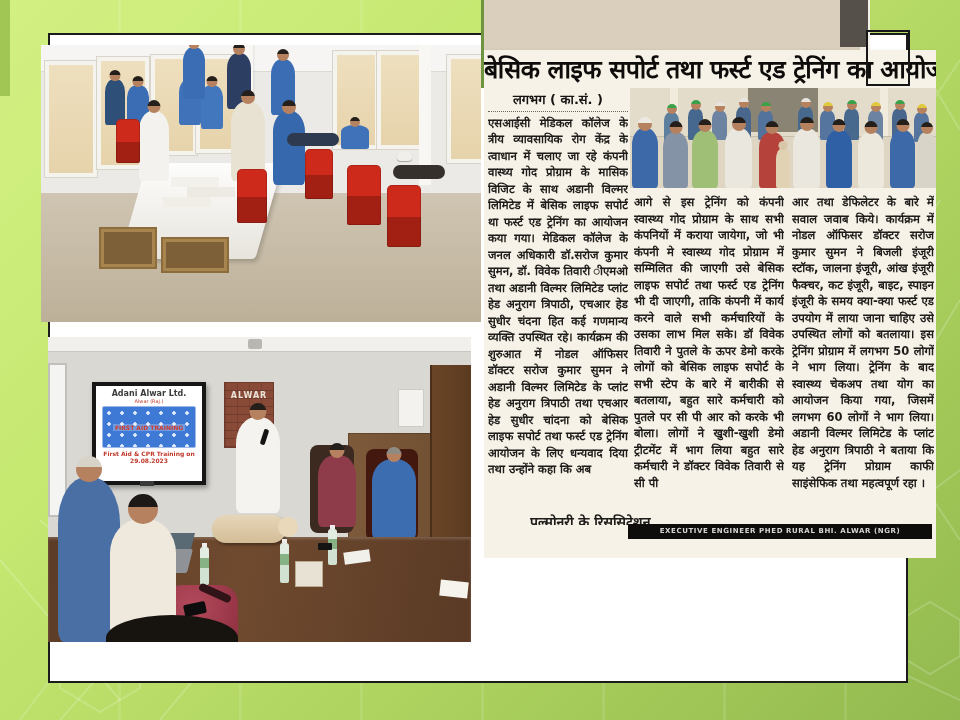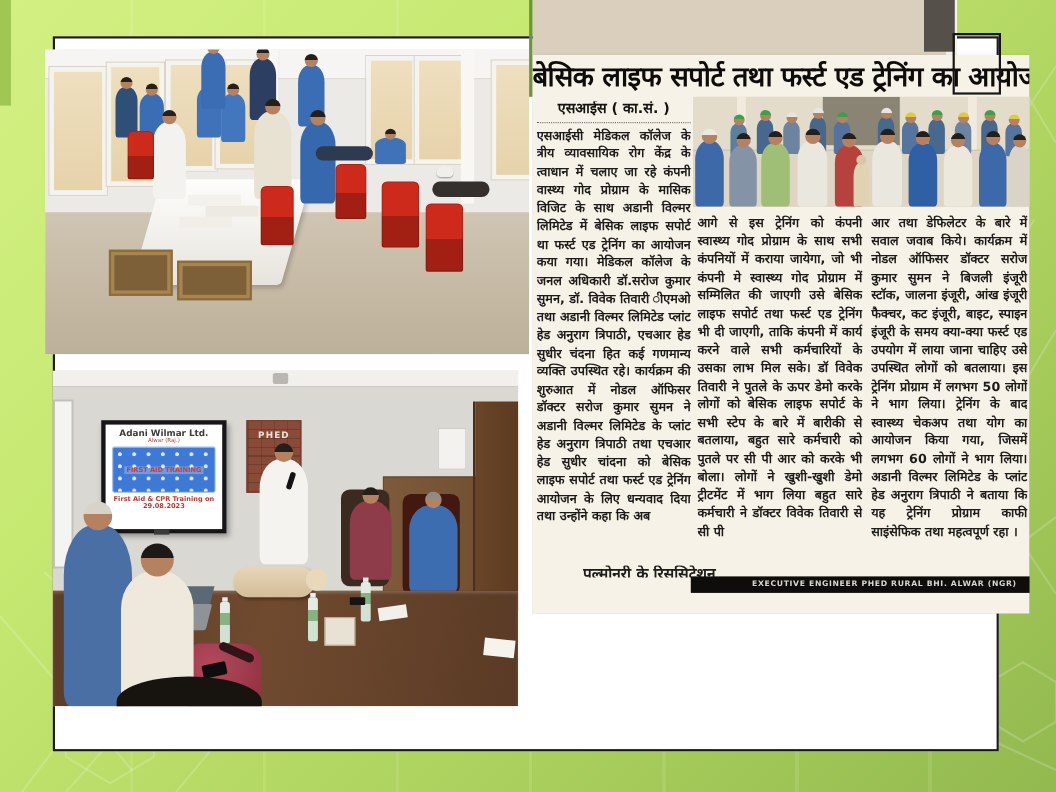--- a/index.html
+++ b/index.html
@@ -26,21 +26,21 @@
   .box{position:absolute;background:#a8854f;border:2px solid #8c6c3c;box-sizing:border-box;}
   .box::before{content:"";position:absolute;inset:3px;background:#7d6037;}
   .bottle{position:absolute;width:9px;border-radius:3px 3px 2px 2px;
     background:linear-gradient(180deg,#e3ece3 0 28%,#86b286 28% 55%,#d2e2d2 55%);}
   .bottle::before{content:"";position:absolute;top:-4px;left:25%;width:50%;height:4px;background:#ececec;}
   .tv{position:absolute;background:#fff;border:4px solid #161616;box-shadow:2px 3px 5px rgba(0,0,0,.35);}
   .newsbody{font-weight:600;color:#1d1c1a;text-align:justify;font-size:11.5px;line-height:16.5px;
     overflow:hidden;position:absolute;}
   .npp{position:absolute;overflow:hidden;background:#ded5c2;}
   .capbar{position:absolute;background:#0e0d0c;color:#d8d6d2;font-size:7px;letter-spacing:.6px;
-    white-space:nowrap;overflow:hidden;text-align:center;line-height:15px;font-weight:700;padding-left:24px;}
+    white-space:nowrap;overflow:hidden;text-align:center;line-height:15px;font-weight:700;}
   .hl{position:absolute;font-weight:700;color:#0d0c0b;white-space:nowrap;overflow:hidden;
     text-align:center;font-size:25px;letter-spacing:-0.5px;}
   .dateline{font-weight:700;font-size:13px;text-align:center;color:#141312;
     border-bottom:1px dotted #6a665e;padding-bottom:2px;margin-bottom:3px;}
 </style>
 </head>
 <body>
 
 <div class="slide">
 
@@ -111,36 +111,36 @@
     <div class="abs" style="left:200px;top:2px;width:14px;height:10px;background:#b9b7b2;border-radius:2px;"></div>
     <div class="abs" style="left:0;top:26px;width:15px;height:150px;background:#f4f4f2;border:2px solid #c2c0ba;"></div>
 
     <div class="abs" style="left:300px;top:96px;width:123px;height:140px;
       background:linear-gradient(90deg,#7d5a3a,#6d4c30);box-shadow:inset 0 0 0 1px rgba(0,0,0,.2);"></div>
     <div class="abs" style="left:382px;top:28px;width:41px;height:190px;
       background:linear-gradient(90deg,#6b4527,#5a3a20);border-left:2px solid #4a2f19;"></div>
     <div class="abs" style="left:350px;top:52px;width:24px;height:36px;background:#f3f2ef;border:1px solid #cfccc5;"></div>
 
     <div class="tv" style="left:44px;top:45px;width:106px;height:95px;">
-      <div style="text-align:center;font-weight:700;font-size:8px;color:#3c3c3c;margin-top:3px;">Adani Wilmar Ltd.</div>
+      <div style="text-align:center;font-weight:700;font-size:8px;color:#3c3c3c;margin-top:3px;">Adani Alwar Ltd.</div>
       <div style="text-align:center;font-size:5px;color:#c0392b;">Alwar (Raj.)</div>
       <div style="margin:2px 6px;height:40px;border:1px solid #9db8e8;border-radius:2px;
         background:#3f79d6;background-image:radial-gradient(circle at 6px 6px,rgba(255,255,255,.85) 1.5px,transparent 2px);background-size:13px 11px;
         display:flex;align-items:center;justify-content:center;">
         <span style="font-size:6px;font-weight:700;color:#d43a2a;background:rgba(255,255,255,.25);padding:0 2px;white-space:nowrap;">FIRST AID TRAINING</span>
       </div>
       <div style="text-align:center;font-size:6px;color:#c0392b;font-weight:700;">First Aid &amp; CPR Training on</div>
       <div style="text-align:center;font-size:6px;color:#c0392b;font-weight:700;">29.08.2023</div>
     </div>
     <div class="abs" style="left:92px;top:144px;width:14px;height:5px;background:#3a3a38;"></div>
 
     <div class="abs" style="left:176px;top:45px;width:48px;height:64px;
       background:#8a4a38;background-image:repeating-linear-gradient(0deg,rgba(0,0,0,.18) 0 1px,transparent 1px 8px),repeating-linear-gradient(90deg,rgba(0,0,0,.12) 0 1px,transparent 1px 12px);
       border:1px solid #6f3a2b;text-align:center;">
-      <span style="font-size:8px;letter-spacing:1px;color:#e9e4d8;font-weight:700;line-height:16px;">PHED</span>
+      <span style="font-size:8px;letter-spacing:1px;color:#e9e4d8;font-weight:700;line-height:16px;">ALWAR</span>
     </div>
 
     <div class="np-fig" style="left:188px;top:80px;width:44px;height:96px;background:#f4f3ef;--hd:17px;"></div>
     <div class="abs" style="left:214px;top:92px;width:5px;height:16px;background:#141414;transform:rotate(18deg);border-radius:2px;"></div>
 
     <div class="abs" style="left:262px;top:108px;width:44px;height:88px;background:#3c2a21;border-radius:8px;"></div>
     <div class="np-fig" style="left:270px;top:118px;width:38px;height:72px;background:#8e3b4a;--hd:15px;"></div>
     <div class="abs" style="left:318px;top:112px;width:52px;height:92px;background:#42180f;border-radius:8px;"></div>
     <div class="np-fig" style="left:324px;top:122px;width:44px;height:80px;background:#3c6db0;--hat:#8f8b83;--hd:15px;"></div>
 
@@ -171,21 +171,21 @@
   </div>
 
   <div class="photo" style="left:484px;top:0;width:452px;height:558px;background:transparent;z-index:3;">
     <div class="abs" style="left:0;top:0;width:376px;height:52px;background:#d9cfbc;"></div>
     <div class="abs" style="left:376px;top:0;width:10px;height:52px;background:#f5f1e8;"></div>
     <div class="abs" style="left:0;top:50px;width:452px;height:508px;background:#f7f2e7;box-shadow:0 2px 4px rgba(0,0,0,.2);"></div>
 
     <div class="hl" style="left:0;top:52px;width:452px;height:36px;line-height:36px;">बेसिक लाइफ सपोर्ट तथा फर्स्ट एड ट्रेनिंग का आयोजन</div>
 
     <div class="newsbody" style="left:4px;top:92px;width:140px;height:420px;">
-      <div class="dateline">एसआईस ( का.सं. )</div>
+      <div class="dateline">लगभग ( का.सं. )</div>
       <span>एसआईसी मेडिकल कॉलेज के त्रीय व्यावसायिक रोग केंद्र के त्वाधान में चलाए जा रहे कंपनी वास्थ्य गोद प्रोग्राम के मासिक विजिट के साथ अडानी विल्मर लिमिटेड में बेसिक लाइफ सपोर्ट था फर्स्ट एड ट्रेनिंग का आयोजन कया गया। मेडिकल कॉलेज के जनल अधिकारी डॉ.सरोज कुमार सुमन, डॉ. विवेक तिवारी ीएमओ तथा अडानी विल्मर लिमिटेड प्लांट हेड अनुराग त्रिपाठी, एचआर हेड सुधीर चंदना हित कई गणमान्य व्यक्ति उपस्थित रहे। कार्यक्रम की शुरुआत में नोडल ऑफिसर डॉक्टर सरोज कुमार सुमन ने अडानी विल्मर लिमिटेड के प्लांट हेड अनुराग त्रिपाठी तथा एचआर हेड सुधीर चांदना को बेसिक लाइफ सपोर्ट तथा फर्स्ट एड ट्रेनिंग आयोजन के लिए धन्यवाद दिया तथा उन्होंने कहा कि अब</span>
     </div>
     <div class="newsbody" style="left:4px;top:514px;width:140px;height:11px;font-size:14px;font-weight:700;white-space:nowrap;margin-left:42px;">
       <span>पल्मोनरी के रिससिटेशन</span>
     </div>
 
     <div class="npp" style="left:146px;top:88px;width:306px;height:100px;">
       <div class="abs" style="left:0;top:0;width:306px;height:48px;background:#e4dccb;border-bottom:1px solid #c8bfab;"></div>
       <div class="abs" style="left:118px;top:0;width:70px;height:44px;background:#8a8474;"></div>
       <div class="abs" style="left:40px;top:0;width:8px;height:48px;background:#f0ebdd;"></div>

